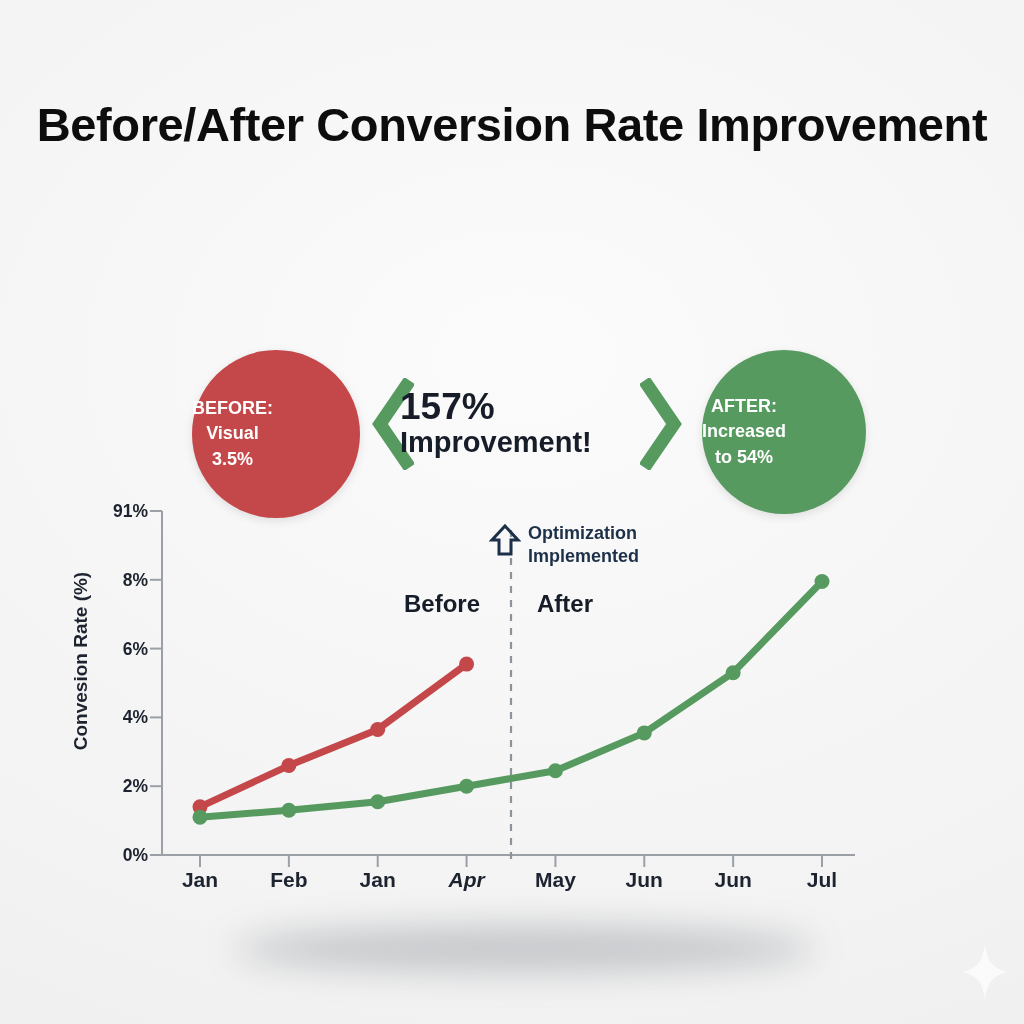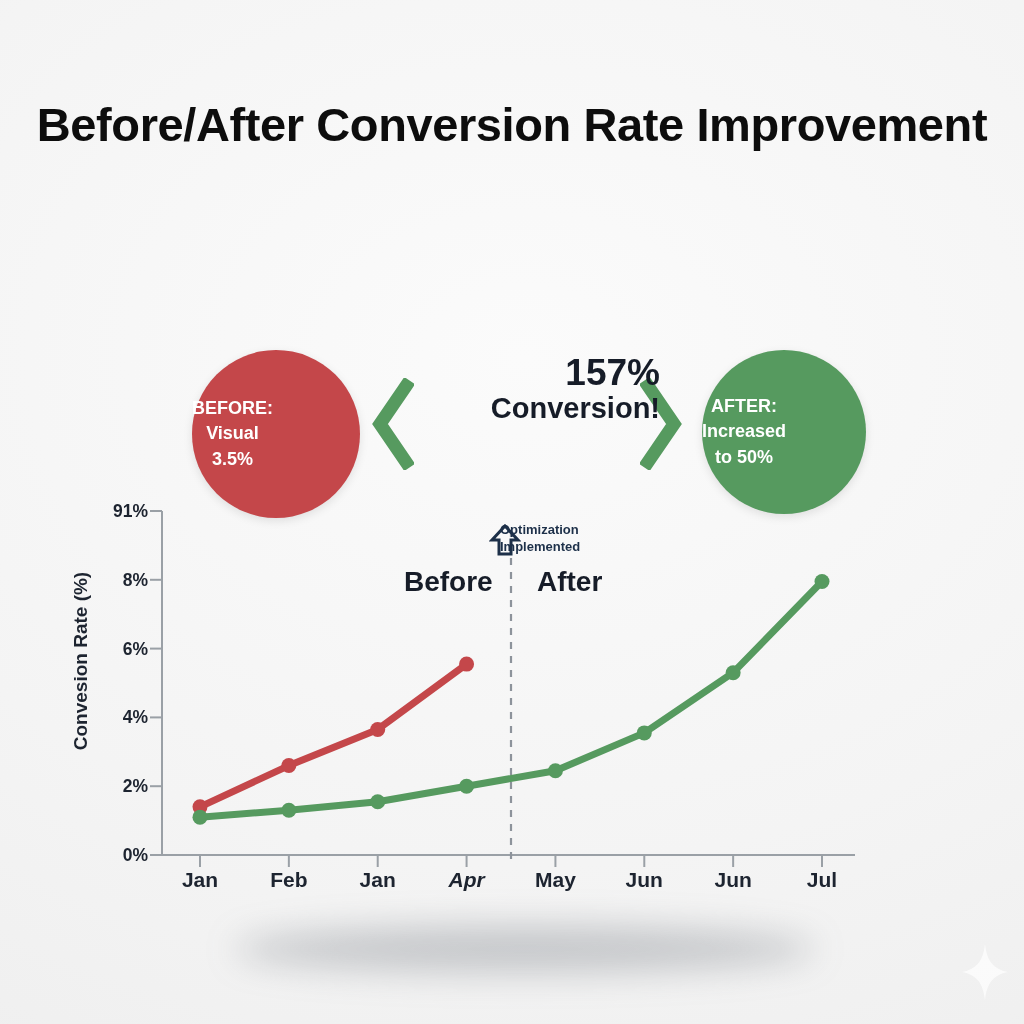--- a/index.html
+++ b/index.html
@@ -41,21 +41,21 @@
     display:flex;align-items:center;justify-content:flex-start;
     text-align:center;color:#fff;font-weight:bold;
     font-size:18px;line-height:1.42;
     box-shadow:0 3px 10px rgba(0,0,0,.10);
   }
   .badge-before{left:192px;top:350px;width:168px;height:168px;background:#c4474a;}
   .badge-after{left:702px;top:350px;width:164px;height:164px;background:#569a5f;}
   .badge span{display:block;}
 
   .center-callout{
-    position:absolute;left:400px;top:354px;width:260px;text-align:right;
+    position:absolute;left:400px;top:388px;width:260px;text-align:left;
   }
   .pct{font-size:37px;font-weight:bold;color:#161c28;line-height:1.04;}
   .imp{font-size:29px;font-weight:bold;color:#161c28;line-height:1.12;}
   .chev{position:absolute;top:378px;}
   .chev-left{left:372px;}
   .chev-right{left:640px;}
 
   
   .plot{position:absolute;left:0;top:0;width:1024px;height:1024px;}
   .ylabel{
@@ -67,25 +67,25 @@
     position:absolute;right:0;width:56px;text-align:right;
     font-size:17.5px;color:#1d2430;font-weight:bold;
     transform:translateY(-50%);
   }
   .ytickwrap{position:absolute;left:92px;width:56px;}
   .xtick{
     position:absolute;top:868px;width:90px;text-align:center;
     font-size:21px;color:#1d2430;font-weight:bold;transform:translateX(-45px);
   }
   .seclabel{
-    position:absolute;top:566px;font-size:28px;font-weight:bold;color:#161c28;
+    position:absolute;top:590px;font-size:24px;font-weight:bold;color:#161c28;
   }
   .annot{
-    position:absolute;left:500px;top:522px;
-    font-size:13px;color:#1d3049;line-height:1.30;font-weight:600;
+    position:absolute;left:528px;top:522px;
+    font-size:18px;color:#1d3049;line-height:1.30;font-weight:600;
   }
   .annot-icon{position:absolute;left:489px;top:521px;}
 </style>
 </head>
 <body>
 
 <div class="card">
 
   <div class="base-shadow"></div>
 
@@ -96,34 +96,34 @@
       <span>BEFORE:</span>
       <span>Visual</span>
       <span>3.5%</span>
     </div>
   </div>
 
   <div class="badge badge-after">
     <div>
       <span>AFTER:</span>
       <span>Increased</span>
-      <span>to 50%</span>
+      <span>to 54%</span>
     </div>
   </div>
 
   <svg class="chev chev-left" width="42" height="92">
     <polyline points="34,8 8,46 34,84" fill="none" stroke="#569a5f" stroke-width="13" stroke-linecap="square" stroke-linejoin="miter"></polyline>
   </svg>
   <svg class="chev chev-right" width="42" height="92">
     <polyline points="8,8 34,46 8,84" fill="none" stroke="#569a5f" stroke-width="13" stroke-linecap="square" stroke-linejoin="miter"></polyline>
   </svg>
 
   <div class="center-callout">
     <div class="pct">157%</div>
-    <div class="imp">Conversion!</div>
+    <div class="imp">Improvement!</div>
   </div>
 
   <div class="plot">
 
     <svg width="1024" height="1024" style="position:absolute;left:0;top:0;">
 
       <line x1="162" y1="511" x2="162" y2="855" stroke="#9aa0a6" stroke-width="2"></line>
       <line x1="162" y1="855" x2="855" y2="855" stroke="#9aa0a6" stroke-width="2"></line>
       <g id="y-ticks">
           <line x1="150" y1="855" x2="162" y2="855" stroke="#9aa0a6" stroke-width="2"></line>

